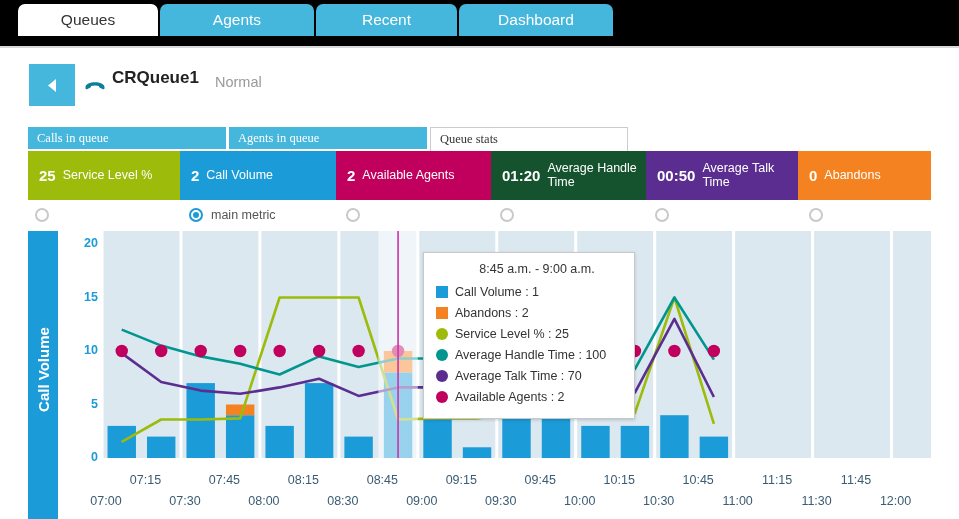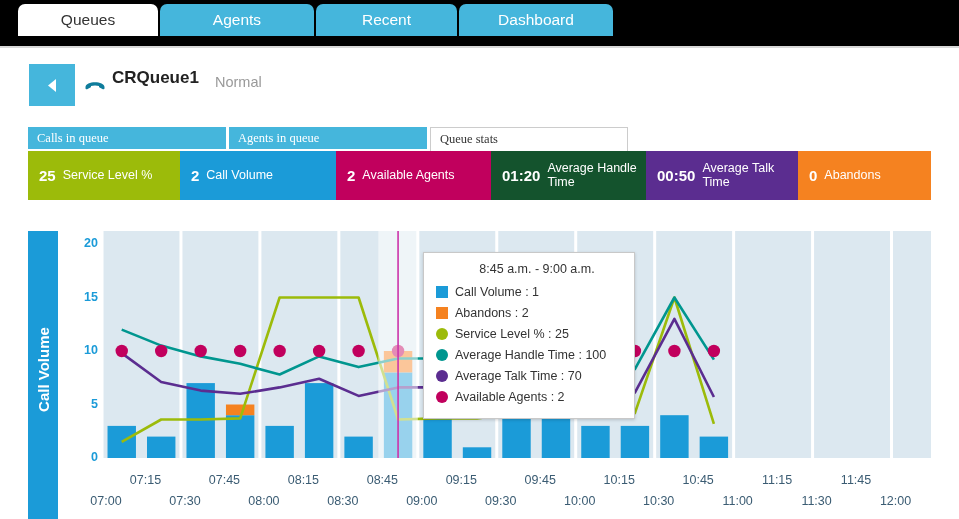--- a/index.html
+++ b/index.html
@@ -150,20 +150,41 @@
       <div class="mcard" style="width:152px;background:#5b2d90;">
         <span class="mval">00:50</span>
         <span class="mlab" style="max-width:80px;">Average Talk Time</span>
       </div>
       <div class="mcard" style="width:133px;background:#f58220;">
         <span class="mval">0</span>
         <span class="mlab">Abandons</span>
       </div>
     </div>
 
+    <div class="radiorow">
+      <div class="radiocell" style="left:7px;">
+        <span class="radio"></span>
+      </div>
+      <div class="radiocell" style="left:161px;">
+        <span class="radio on"></span>
+        <span class="radiolabel">main metric</span>
+      </div>
+      <div class="radiocell" style="left:318px;">
+        <span class="radio"></span>
+      </div>
+      <div class="radiocell" style="left:472px;">
+        <span class="radio"></span>
+      </div>
+      <div class="radiocell" style="left:627px;">
+        <span class="radio"></span>
+      </div>
+      <div class="radiocell" style="left:781px;">
+        <span class="radio"></span>
+      </div>
+    </div>
 
     <div class="chartwrap">
       <div class="ytitle">
         <span>Call Volume</span>
       </div>
       <div class="plotbox">
         <svg id="chart-svg" width="873" height="300" viewBox="0 0 873 300">
             <rect x="44" y="0" width="829" height="227" fill="#dce8f0"></rect>
             <rect x="42.5" y="0" width="3" height="227" fill="#ffffff"></rect>
             <rect x="121.45238095238095" y="0" width="3" height="227" fill="#ffffff"></rect>

